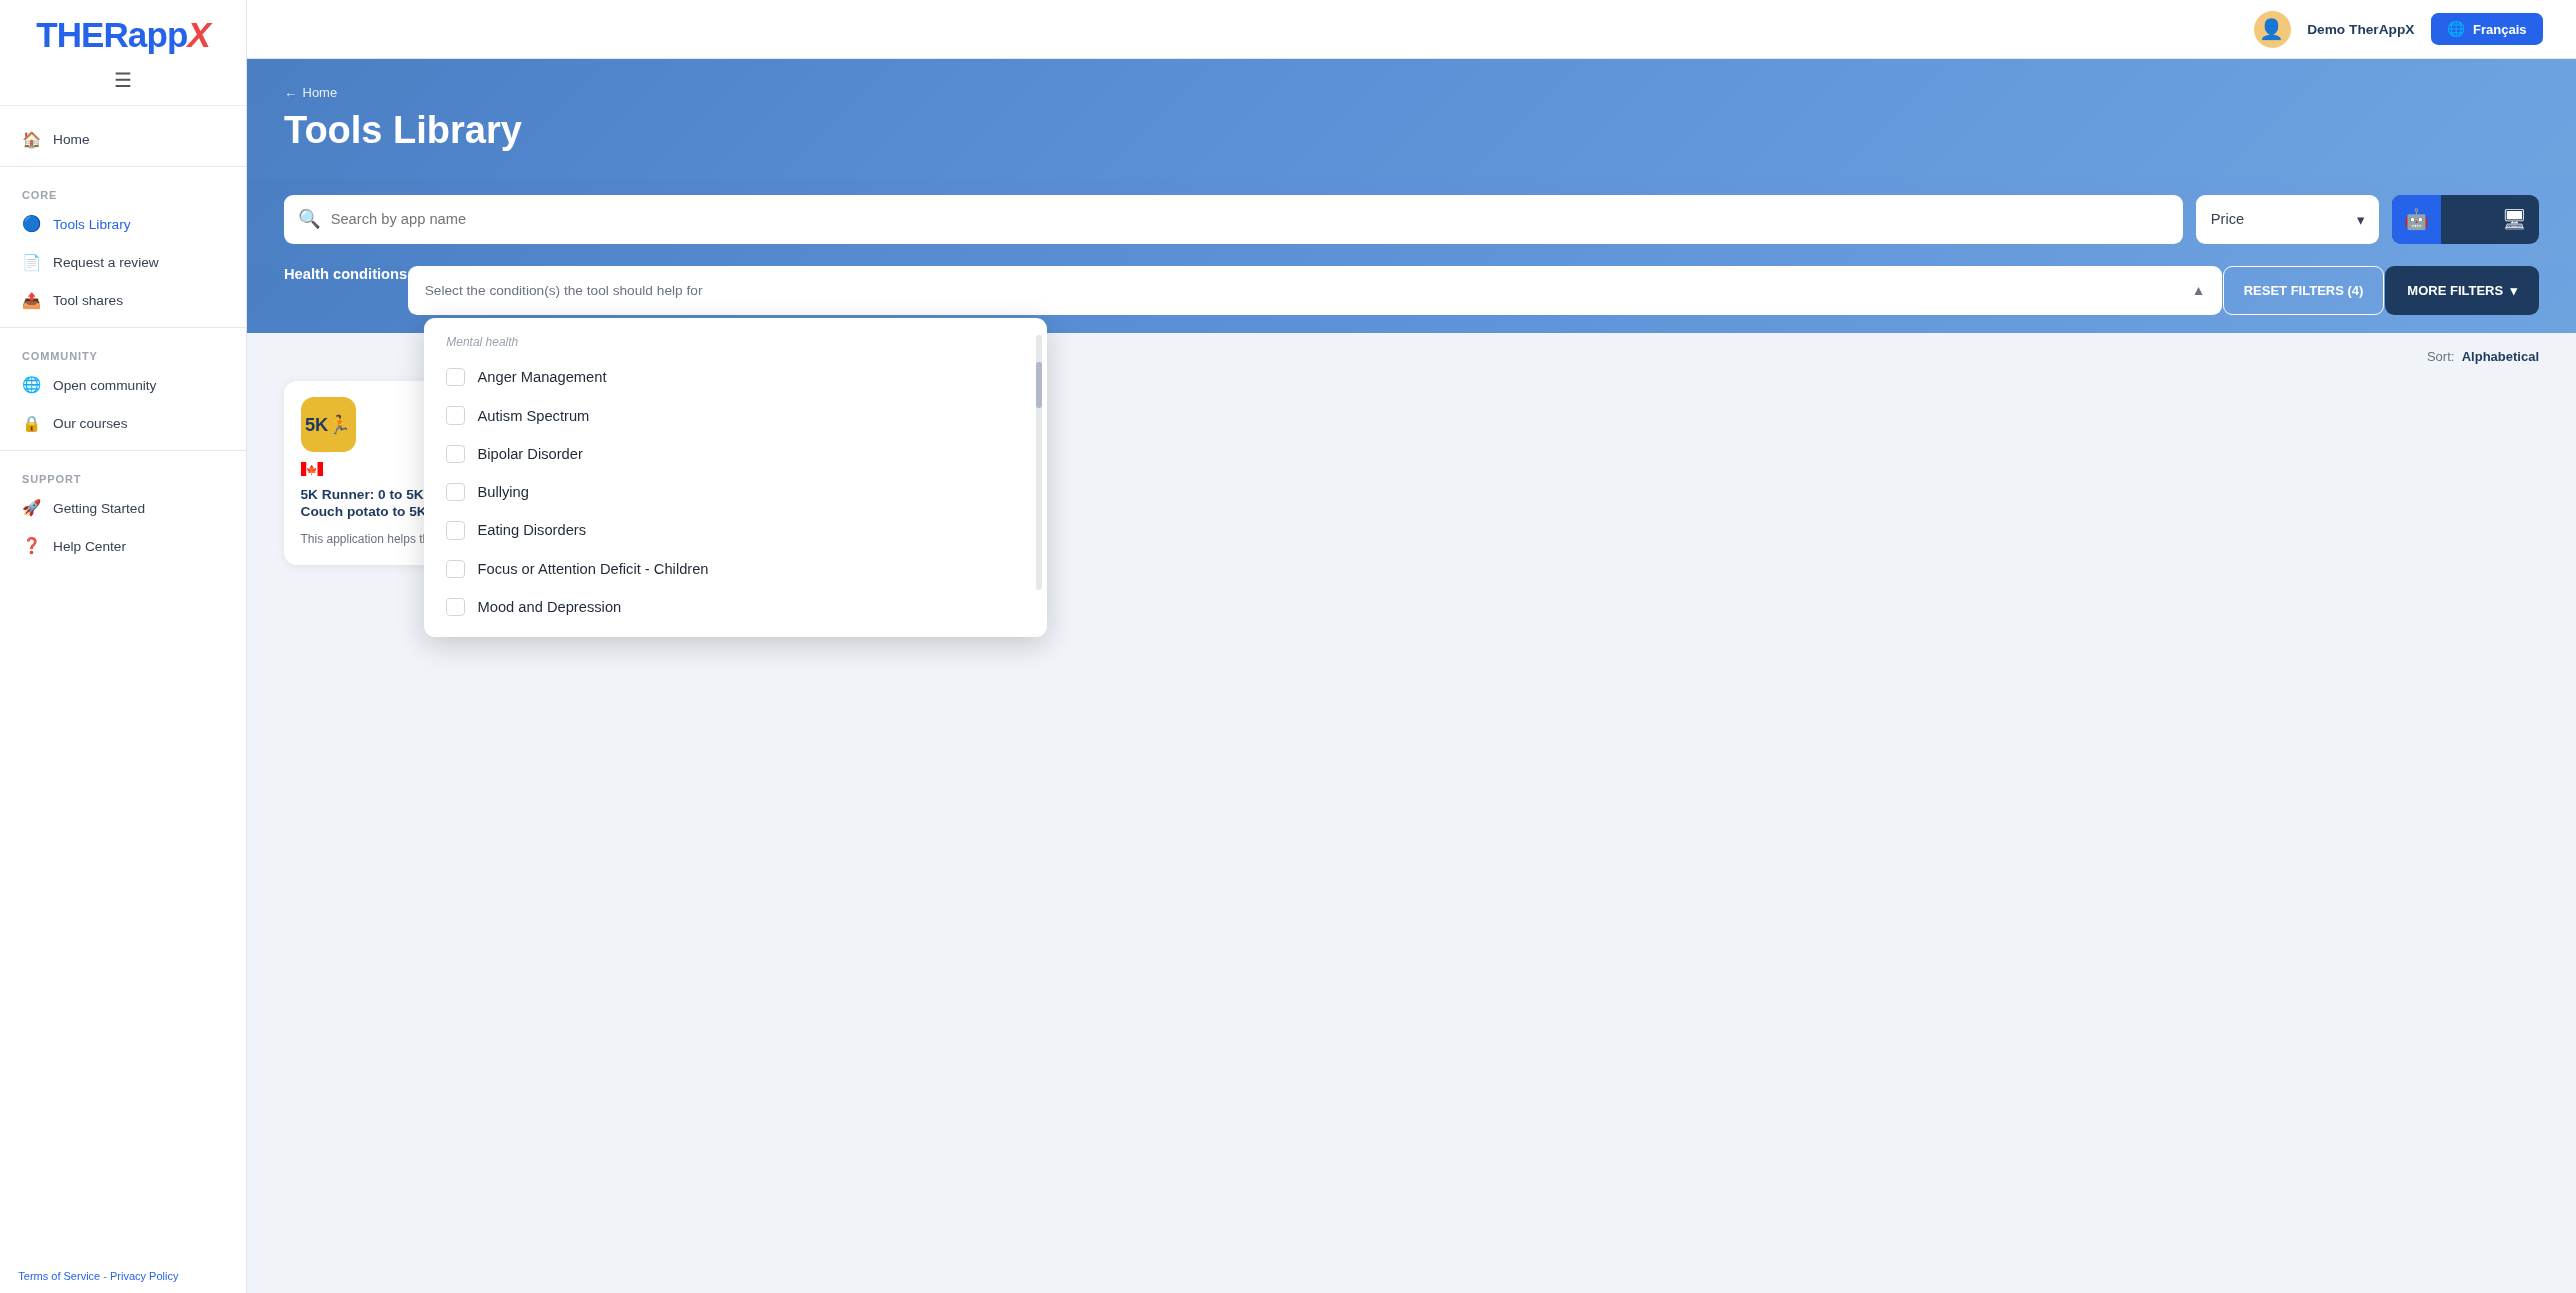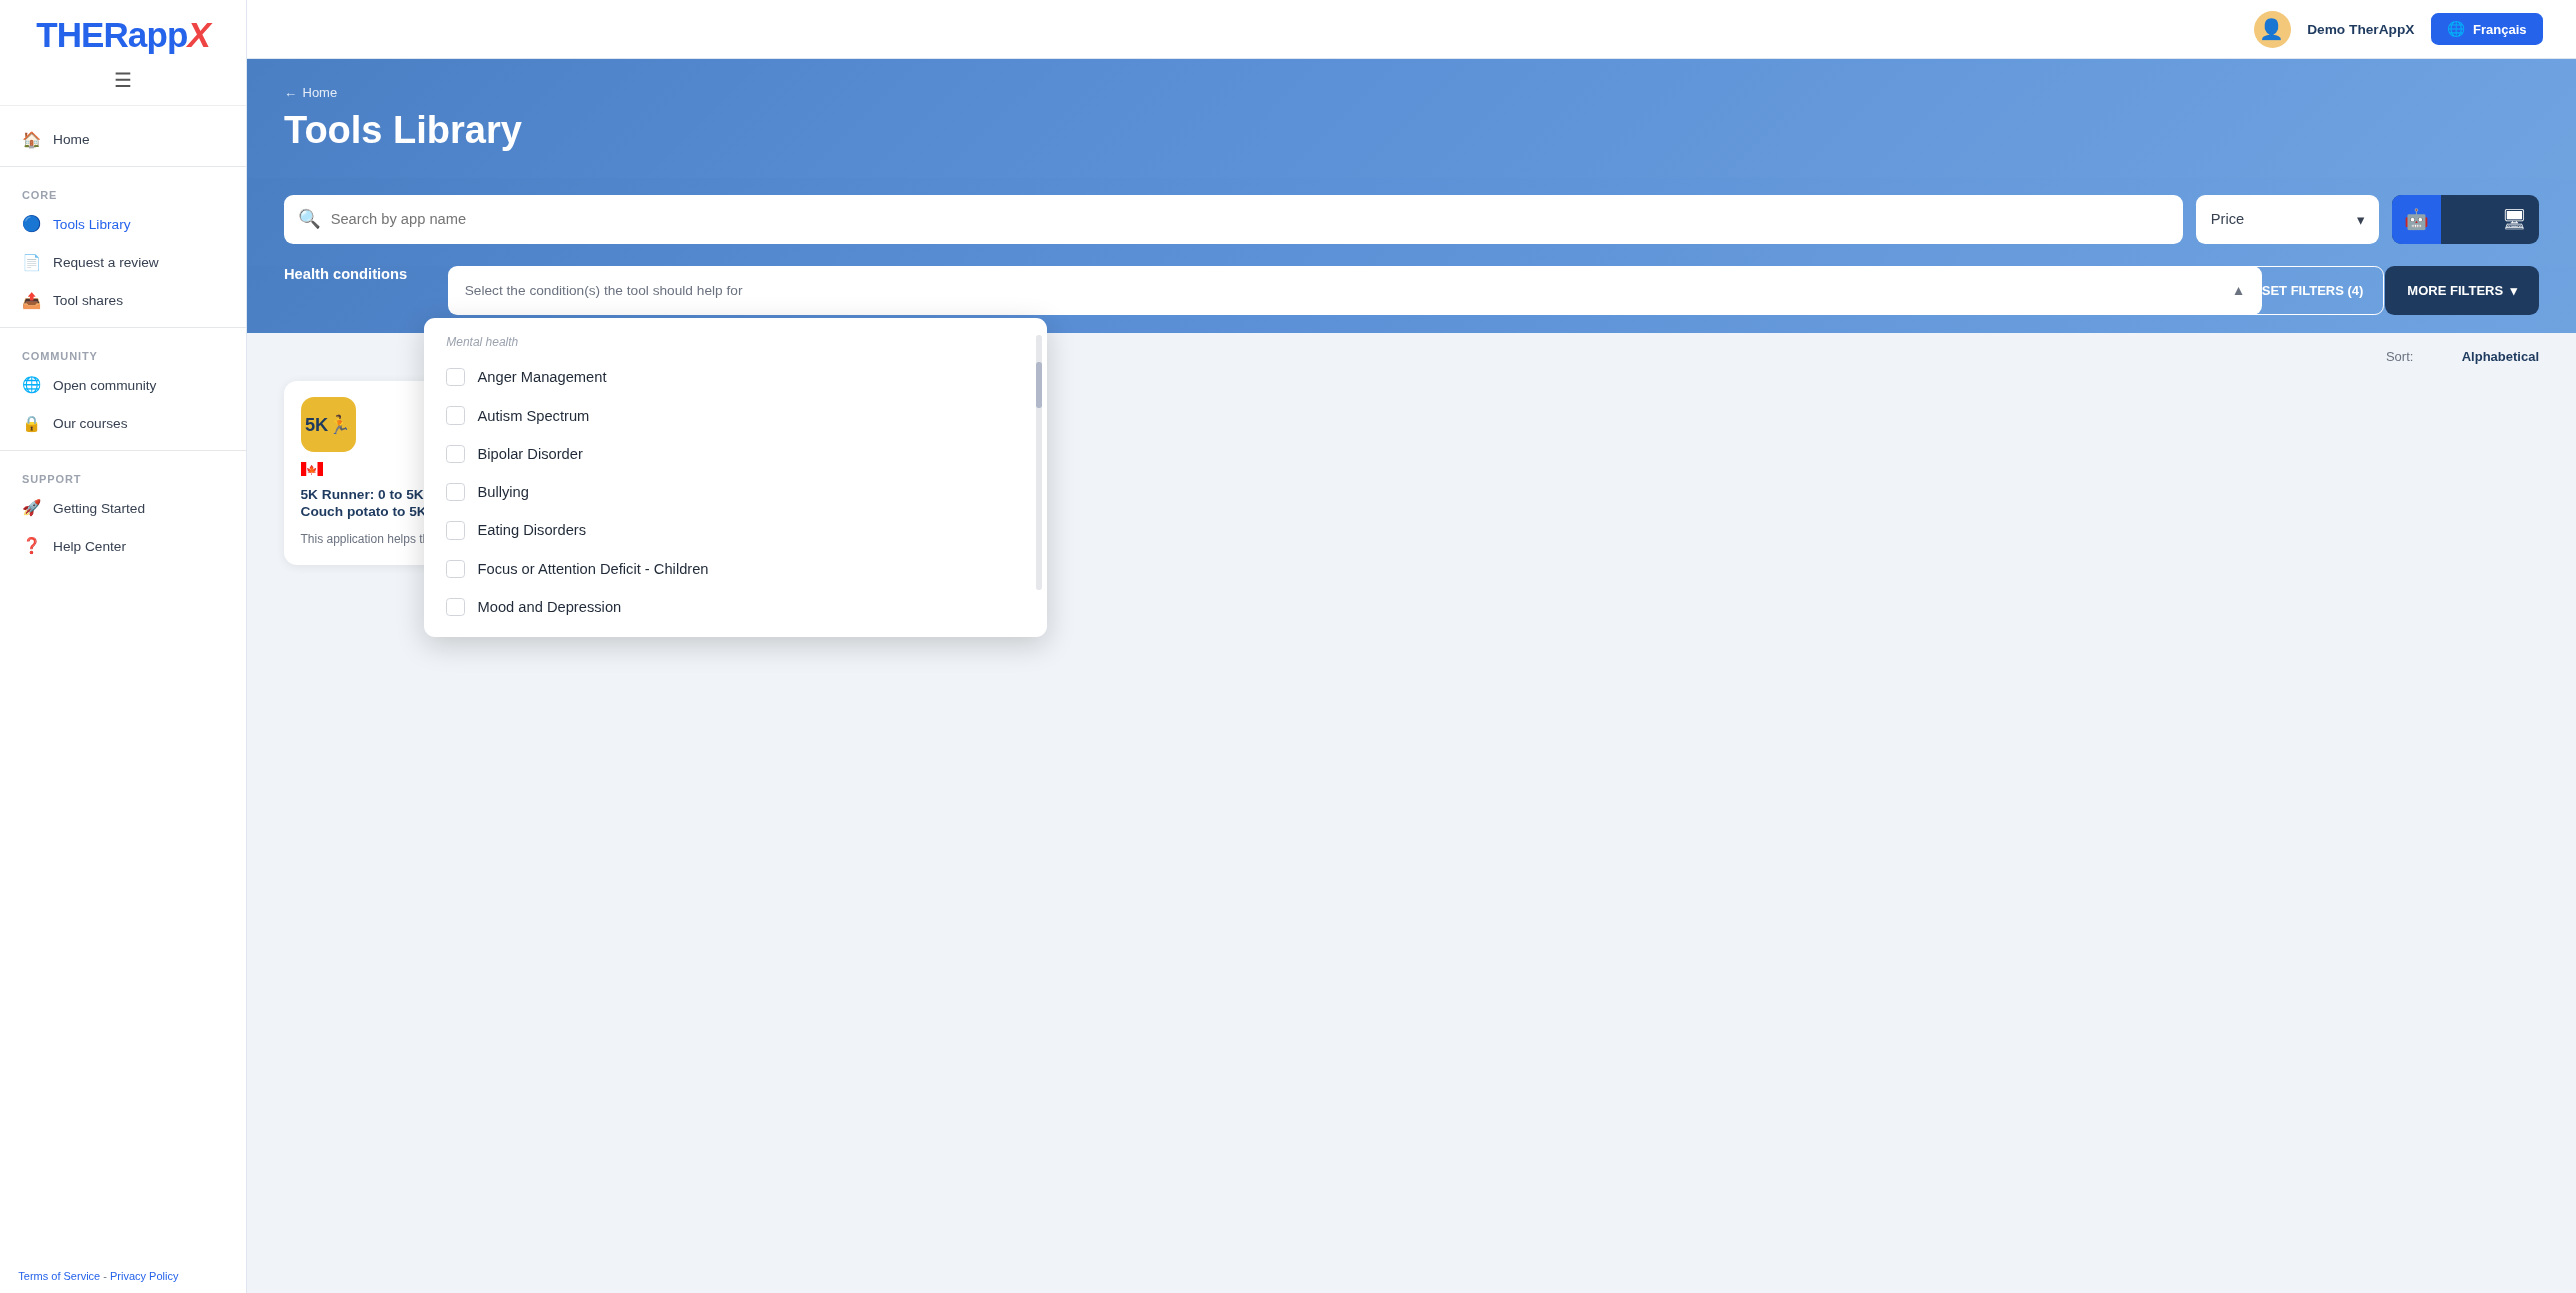--- a/index.html
+++ b/index.html
@@ -240,21 +240,20 @@
       border-radius: 9.2px;
       height: 49px;
       width: 100%;
       display: flex;
       align-items: center;
       padding: 0 16.5px;
       justify-content: space-between;
       cursor: pointer;
       font-size: 13.7px;
       color: #6b7280;
-      margin-left: 40px;
     }
     .reset-btn {
       background: transparent;
       border: 1.8px solid #fff;
       color: #fff;
       border-radius: 9.2px;
       padding: 9.2px 20px;
       font-size: 13px;
       font-weight: 700;
       cursor: pointer;
@@ -322,21 +321,20 @@
       overflow-y: auto;
       background: #f0f4f8;
       padding: 0;
     }
     .content-toolbar {
       padding: 16.5px 37px;
       display: flex;
       align-items: center;
       justify-content: flex-end;
       background: #f0f4f8;
-      gap: 41px;
     }
     .sort-label { font-size: 13px; color: #6b7280; margin-right: 7.3px; }
     .sort-val { font-size: 13px; color: #1e3a5f; font-weight: 600; }
 
     .cards-grid {
       display: flex;
       flex-wrap: wrap;
       gap: 18.3px;
       padding: 0 37px 37px 37px;
     }

